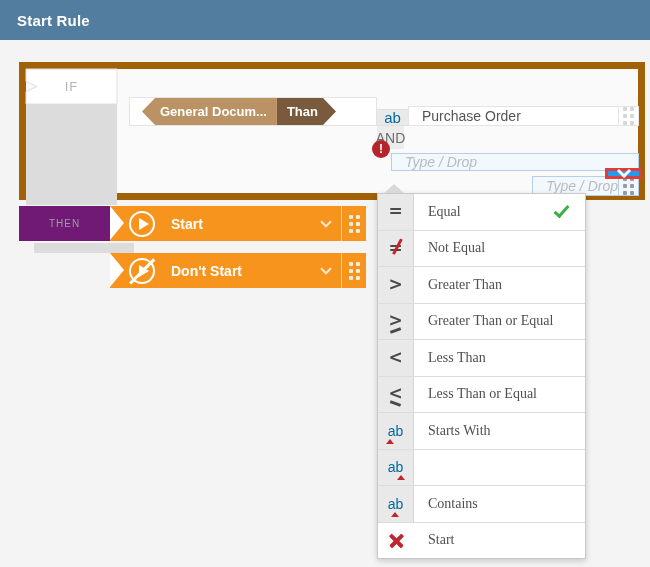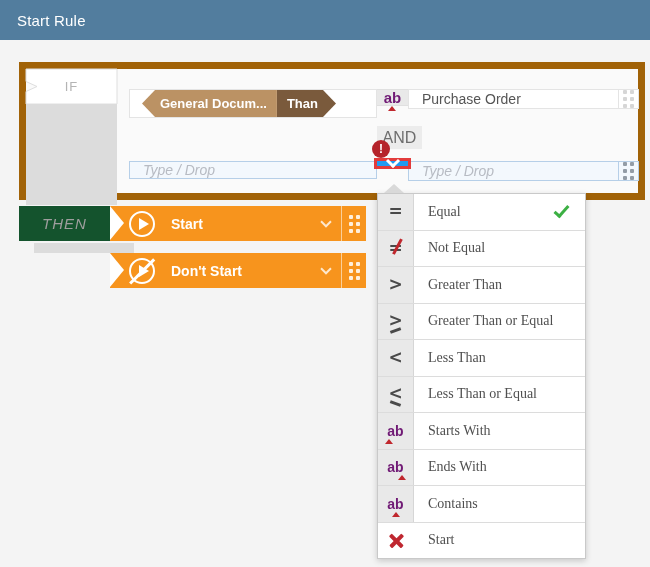--- a/index.html
+++ b/index.html
@@ -2,32 +2,32 @@
 <html><head>
 <meta charset="utf-8">
 <style>
   * { margin:0; padding:0; box-sizing:border-box; }
   body { font-family:"Liberation Sans", sans-serif; background:#f4f4f4; }
   .screen { position:relative; width:650px; height:567px; background:#f4f4f4; overflow:hidden; }
 
   
   .header { position:absolute; left:0; top:0; width:650px; height:40px; background:#527d9e;
             display:flex; align-items:center; padding-left:17px; }
-  .header-title { color:#fff; font-size:15px; font-weight:normal; letter-spacing:.2px; }
+  .header-title { color:#fff; font-size:15px; font-weight:bold; letter-spacing:.2px; }
 
   
   .cond-box { position:absolute; left:19px; top:62px; width:626px; height:138px;
               background:#fafafa; border:7px solid #a16207; }
   .if-tab { position:absolute; left:-1px; top:-1px; width:93px; height:37px; }
   .if-tab .if-text { position:absolute; left:0; top:0; width:93px; height:37px; display:flex;
                      align-items:center; justify-content:center; color:#b4b4b4; font-size:13px; letter-spacing:1px; }
   .gray-col { position:absolute; left:0; top:35px; width:91px; height:101px; background:#dcdcdc; }
 
-  .cond-row { position:absolute; left:103px; height:37px; display:flex; align-items:flex-start; width:510px; }
-  .row-1 { top:20px; } .row-2 { top:92px; }
+  .cond-row { position:absolute; left:103px; height:37px; display:flex; align-items:flex-end; width:510px; }
+  .row-1 { top:20px; } .row-2 { top:84px;flex-direction:column; }
 
   .fld { display:flex; align-items:center; background:#fff; border:1px solid #e4e4e4; }
   .fld-left { width:248px; }
   .op-cell { width:31px; background:#e9e9e9; border:1px solid #e0e0e0; border-left:none; border-right:none;
              display:flex; align-items:center; justify-content:center; }
   .fld-right { flex:1; padding:0; }
   .fld-text { flex:1; display:flex; align-items:center; padding-left:13px; font-size:14px; color:#555; }
   .fld-handle { width:20px; border-left:1px solid #e4e4e4; display:flex; align-items:center; justify-content:center; }
   .placeholder { font-style:italic; color:#b7bbc3; }
   .blue-fld { background:#f3f8fd; border-color:#b6cfe8; }
@@ -38,34 +38,34 @@
   .dots.dk i { background:#939ca6; }
   .dots.wh i { background:rgba(255,255,255,.85); }
 
   
   .tag { display:flex; height:27px; margin-left:12px; font-size:13px; font-weight:bold; color:#fff; }
   .tag-l { background:#bb9264; padding:0 10px 0 18px; display:flex; align-items:center;
            clip-path:polygon(13px 0, 100% 0, 100% 100%, 13px 100%, 0 50%); }
   .tag-r { background:#7a5a3c; padding:0 18px 0 10px; display:flex; align-items:center;
            clip-path:polygon(0 0, calc(100% - 13px) 0, 100% 50%, calc(100% - 13px) 100%, 0 100%); }
 
-  .and-lbl { position:absolute; left:351px; top:57px; width:45px; height:23px; background:#ececec;
-             display:flex; align-items:center; justify-content:center; font-size:16px; color:#6d6d6d; }
+  .and-lbl { position:absolute; left:351px; top:57px; width:27px; height:23px; background:#ececec;
+             display:flex; align-items:center; justify-content:center; font-size:14px; color:#6d6d6d; }
 
   .err-badge { position:absolute; left:346px; top:71px; width:18px; height:18px; border-radius:50%;
                background:#b5242b; color:#fff; font-size:12px; font-weight:bold; display:flex;
                align-items:center; justify-content:center; z-index:6; }
 
   .blue-btn { width:31px; background:#219af0; display:flex; align-items:center; justify-content:center;
               box-shadow:0 0 0 3px #e23b3b; z-index:5; cursor:pointer; }
   .chev-dn-wh { width:10px; height:10px; border:solid #fff; border-width:0 3px 3px 0; transform:rotate(45deg); margin-top:-5px; }
 
   
-  .lbl-box { position:absolute; left:19px; width:91px; height:35px; background:#14532d; display:flex;
-             align-items:center; justify-content:center; color:#9e9e9e; font-size:15px; letter-spacing:1px;font-style:italic; }
+  .lbl-box { position:absolute; left:19px; width:91px; height:35px; background:#701a75; display:flex;
+             align-items:center; justify-content:center; color:#9e9e9e; font-size:10px; letter-spacing:1px; }
   .lbl-arrow { position:absolute; left:110px; width:0; height:0; border-top:17.5px solid transparent;
                border-bottom:17.5px solid transparent; border-left:14px solid #fff; z-index:3; }
   .action-bar { position:absolute; left:110px; width:256px; height:35px; background:#f7941d;
                 display:flex; align-items:center; padding-left:19px; color:#fff; }
   .then-y { top:206px; } .else-y { top:253px; }
   .bar-label { font-size:14px; font-weight:bold; margin-left:16px; }
   .bar-chev { margin-left:auto; width:8px; height:8px; border:solid rgba(255,255,255,.78);
               border-width:0 2px 2px 0; transform:rotate(45deg); margin-top:-3px; margin-right:11px; }
   .bar-div { align-self:stretch; width:1px; background:rgba(255,255,255,.55); }
   .bar-handle { width:24px; display:flex; align-items:center; justify-content:center; align-self:stretch; }
@@ -92,21 +92,21 @@
               transform:rotate(-48deg); align-self:center; margin-right:16px; margin-top:-4px; }
 
   
   .g { font-family:"DejaVu Sans", sans-serif; font-weight:bold; color:#4a4a4a; font-size:17px; line-height:1; }
   .ic-ne { position:relative; }
   .ic-ne::after { content:''; position:absolute; left:8px; top:-2px; width:2.5px; height:17px;
                   background:#c0272d; transform:rotate(28deg); }
   .ic-cmp2 { display:flex; flex-direction:column; align-items:center; }
   .ic-cmp2 .bar { width:11px; height:2.5px; background:#4a4a4a; margin-top:0px; }
   .bar-ge { transform:rotate(-20deg); } .bar-le { transform:rotate(20deg); }
-  .ic-ab { position:relative; font-weight:bold; color:#701a75; font-size:14px; line-height:1; }
+  .ic-ab { position:relative; font-weight:normal; color:#0369a1; font-size:14px; line-height:1; }
   .ic-ab::after { content:''; position:absolute; bottom:-6px; width:0; height:0;
                   border-left:4px solid transparent; border-right:4px solid transparent; border-bottom:5px solid #c0272d; }
   .ab-sw::after { left:-2px; } .ab-ew::after { right:-2px; } .ab-ct::after { left:50%; margin-left:-4px; }
   .ic-x { position:relative; width:17px; height:17px; }
   .ic-x::before, .ic-x::after { content:''; position:absolute; left:0px; top:7px; width:17px; height:3.5px;
                                 background:#bf2730; border-radius:1px; }
   .ic-x::before { transform:rotate(45deg); } .ic-x::after { transform:rotate(-45deg); }
 </style>
 </head>
 <body>
@@ -272,21 +272,20 @@
       <span class="mi-ic">
           <span class="ic-ab ab-sw">ab</span>
         </span>
       <span class="mi-lbl">Starts With</span>
     </div>
 
     <div class="mi">
       <span class="mi-ic">
           <span class="ic-ab ab-ew">ab</span>
         </span>
-      <span class="mi-lbl">Ends With</span>
     </div>
 
     <div class="mi">
       <span class="mi-ic">
           <span class="ic-ab ab-ct">ab</span>
         </span>
       <span class="mi-lbl">Contains</span>
     </div>
 
     <div class="mi mi-last">

